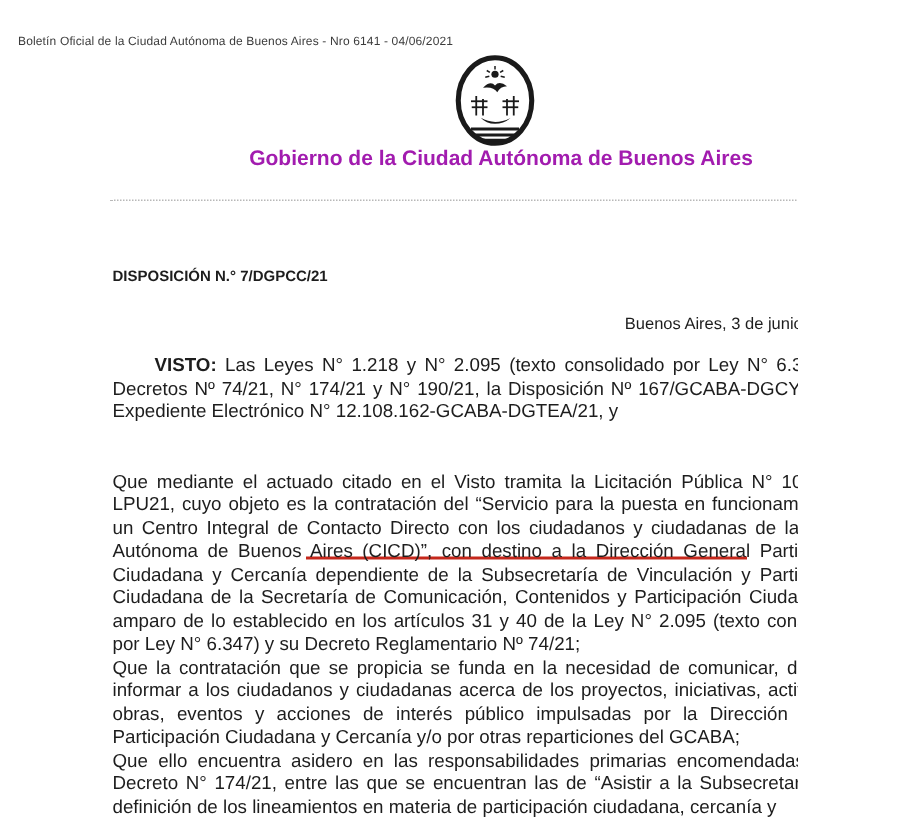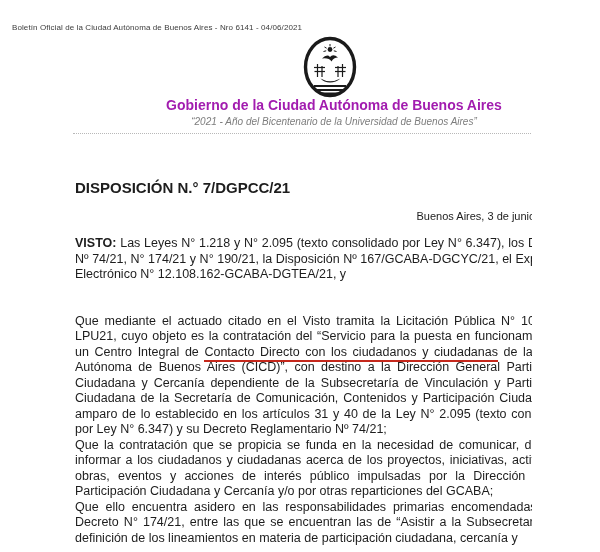--- a/index.html
+++ b/index.html
@@ -51,21 +51,21 @@
     left: 73px;
     top: 133px;
     width: 520px;
     height: 0;
     border-top: 1px dotted #b8b8b8;
   }
   .doc-number {
     position: absolute;
     left: 75px;
     top: 179px;
-    font-size: 15px;
+    font-size: 10px;
     font-weight: bold;
     color: #1d1d1d;
   }
   .dateline {
     position: absolute;
     left: 75px;
     top: 210px;
     width: 503px;
     text-align: right;
     font-size: 11px;
@@ -76,24 +76,24 @@
     left: 75px;
     top: 236px;
     width: 503px;
     font-size: 12.5px;
     line-height: 15.5px;
     text-align: justify;
     color: #1d1d1d;
   }
   .body-text p { margin: 0; }
   .gap { height: 15.5px; }
-  .b { font-weight: bold; }
+  .b { font-weight: bold; margin-left: 28px; }
   .red-underline {
     border-bottom: 2.5px solid #c5281c;
-    padding-bottom: 1px;
+    padding-bottom: 12px;
   }
 </style>
 </head>
 <body>
 
 <div class="page">
 
   <div class="bulletin-line">Boletín Oficial de la Ciudad Autónoma de Buenos Aires - Nro 6141 - 04/06/2021</div>
 
   <div class="logo">
@@ -130,21 +130,20 @@
       <g stroke="#1a1a1a" stroke-width="2">
         <line x1="12" y1="50" x2="44" y2="50"></line>
         <line x1="14.5" y1="54" x2="41.5" y2="54"></line>
         <line x1="19" y1="57.5" x2="37" y2="57.5"></line>
       </g>
     </svg>
   </div>
 
   <div class="masthead">
     <div class="main-title">Gobierno de la Ciudad Autónoma de Buenos Aires</div>
-    <div class="subtitle">“2021 - Año del Bicentenario de la Universidad de Buenos Aires”</div>
   </div>
 
   <div class="dotted-divider"></div>
 
   <div class="doc-number">DISPOSICIÓN N.° 7/DGPCC/21</div>
 
   <div class="dateline">Buenos Aires, 3 de junio de 2021</div>
 
   <div class="body-text">
 

